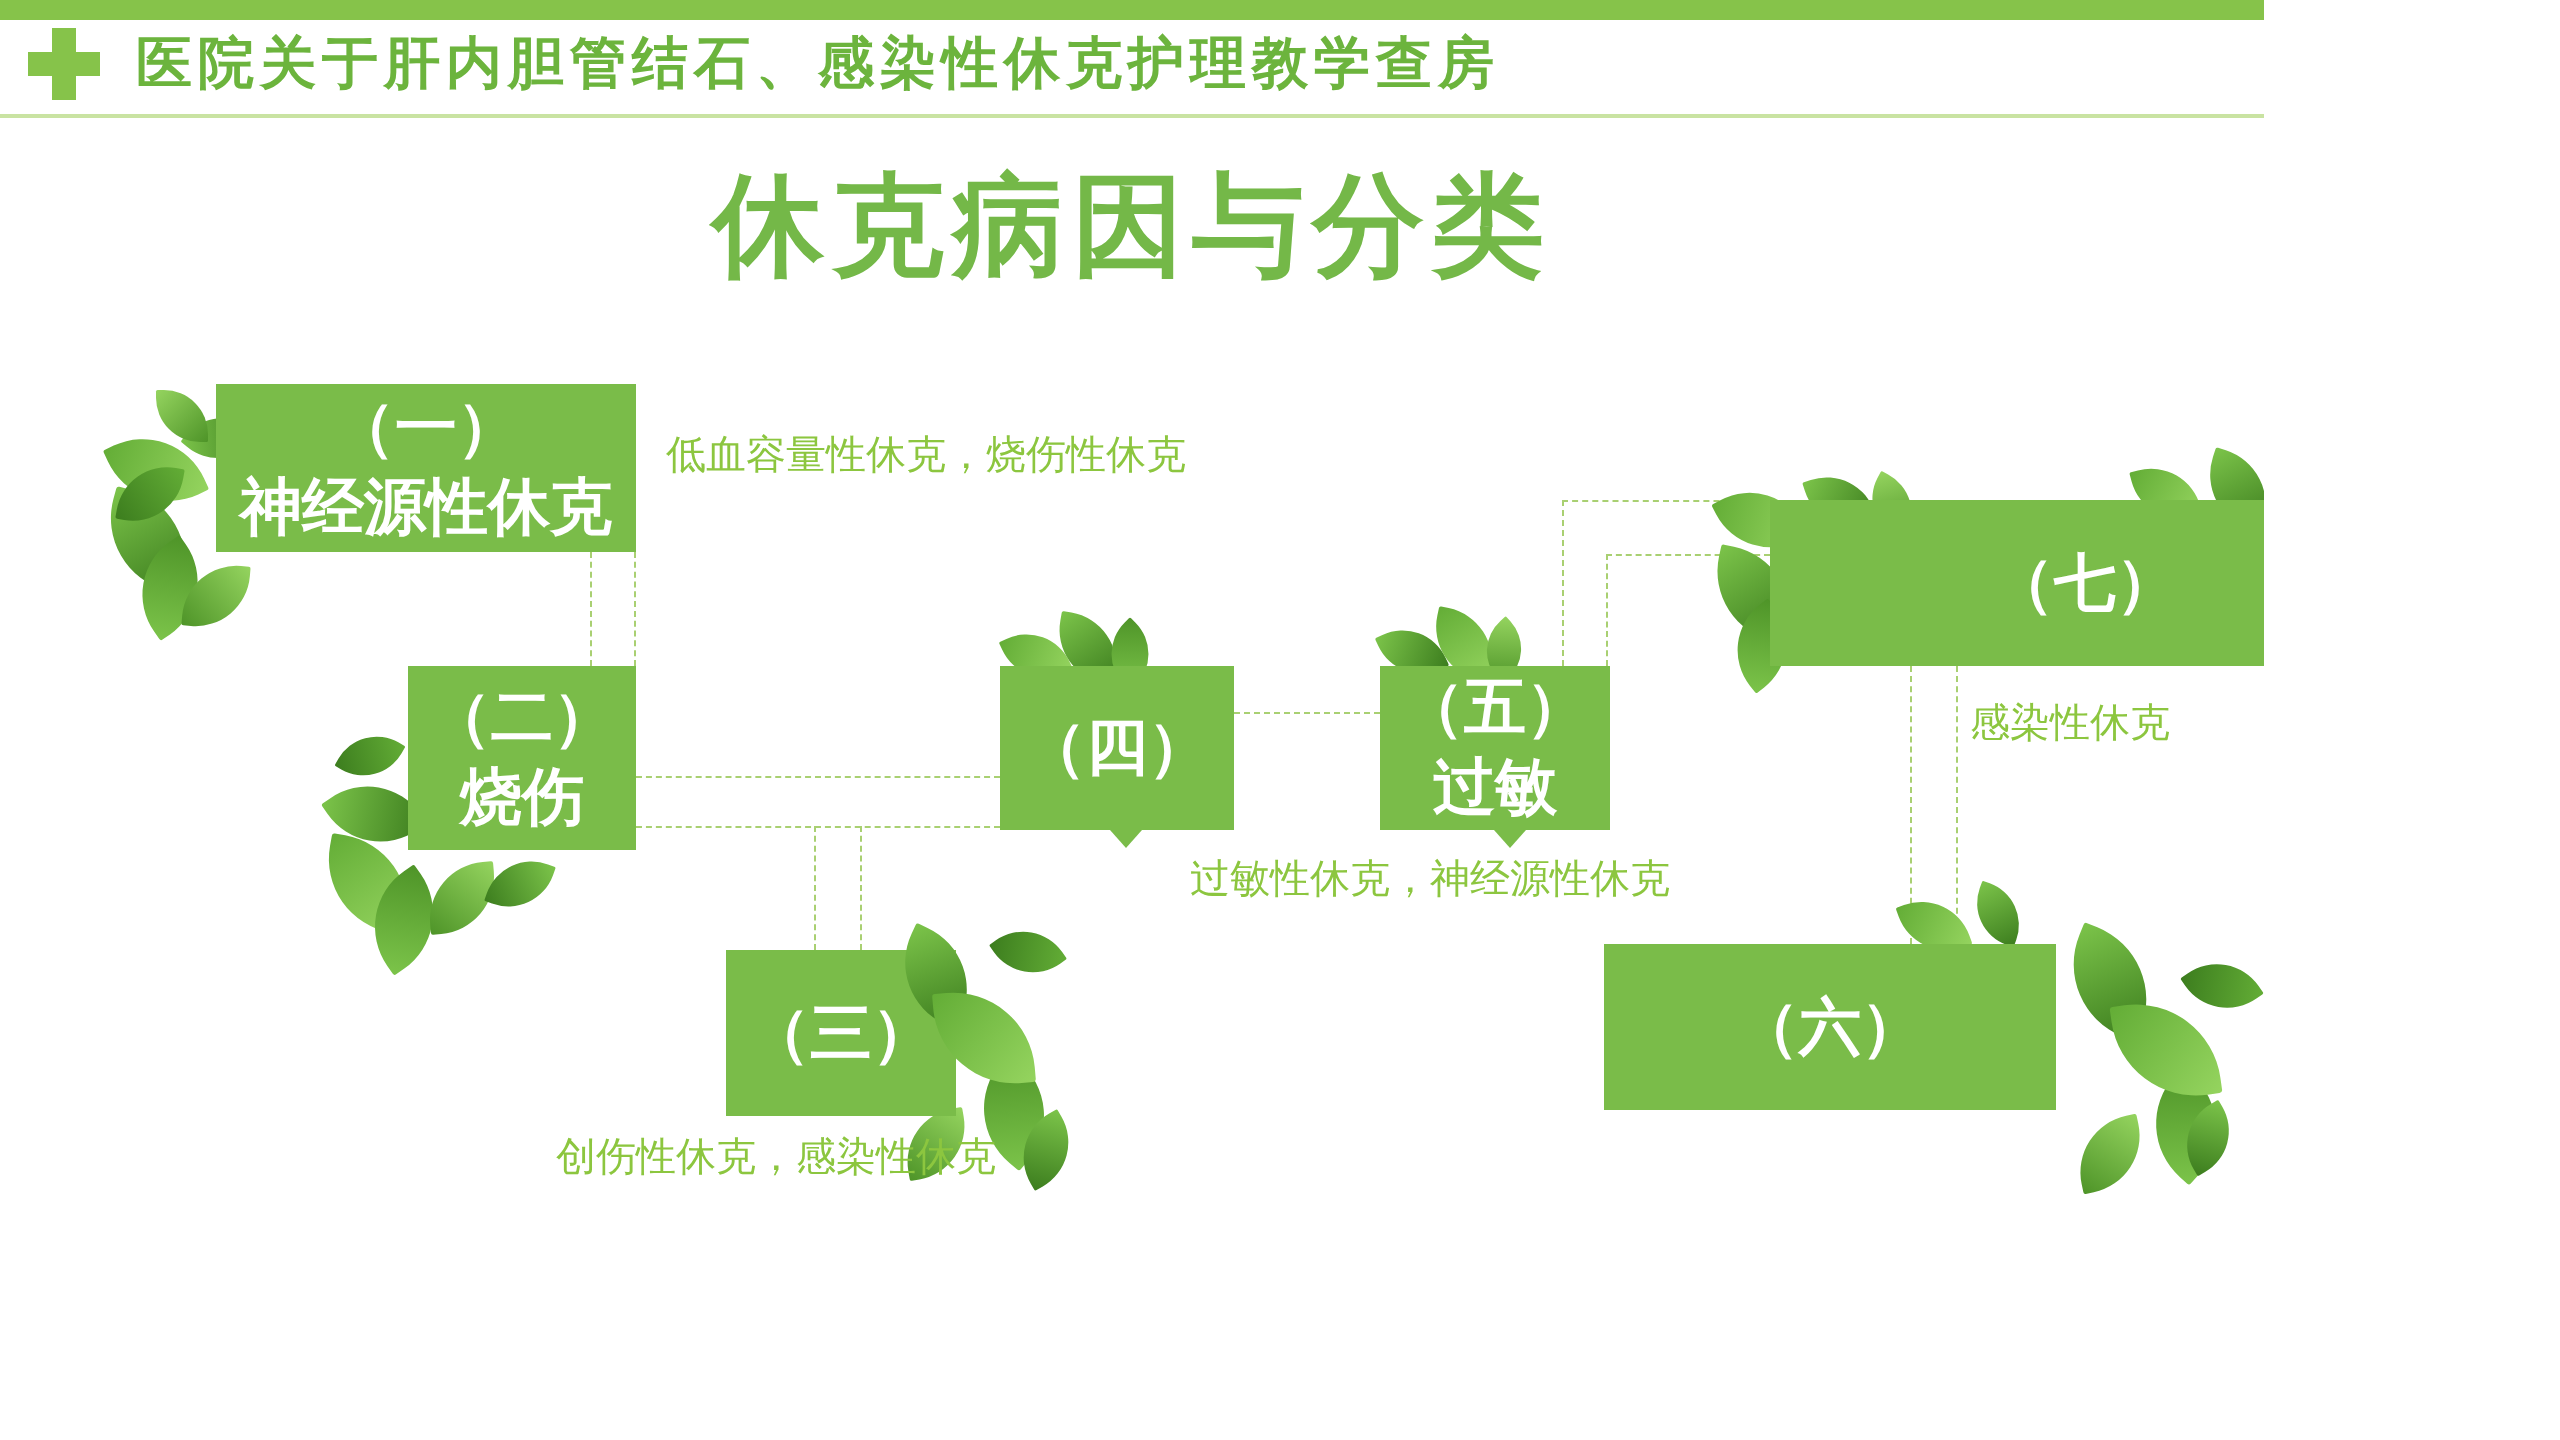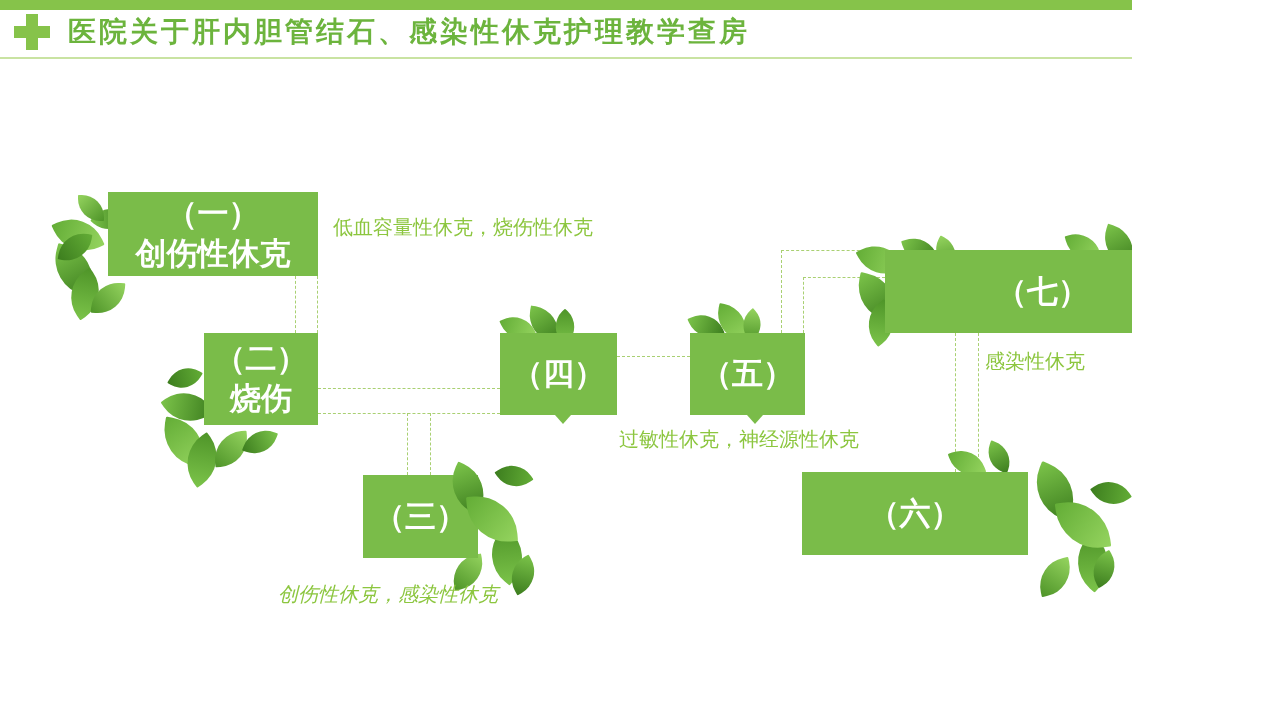--- a/index.html
+++ b/index.html
@@ -42,66 +42,68 @@
 
   <div class="hdr">
     <span class="cross">
         <i class="cv"></i>
         <i class="ch"></i>
       </span>
     <h1>医院关于肝内胆管结石、感染性休克护理教学查房</h1>
   </div>
   <div class="header-rule"></div>
 
+  <h2 class="slide-title">休克病因与分类</h2>
 
   <div class="conn v" style="left:295px;top:276px;height:57px;"></div>
   <div class="conn v" style="left:317px;top:276px;height:57px;"></div>
   <div class="conn h" style="left:318px;top:388px;width:182px;"></div>
   <div class="conn h" style="left:318px;top:413px;width:182px;"></div>
   <div class="conn v" style="left:407px;top:413px;height:62px;"></div>
   <div class="conn v" style="left:430px;top:413px;height:62px;"></div>
   <div class="conn h" style="left:617px;top:356px;width:73px;"></div>
   <div class="conn v" style="left:781px;top:250px;height:83px;"></div>
   <div class="conn h" style="left:781px;top:250px;width:104px;"></div>
   <div class="conn v" style="left:803px;top:277px;height:56px;"></div>
   <div class="conn h" style="left:803px;top:277px;width:82px;"></div>
   <div class="conn v" style="left:955px;top:333px;height:139px;"></div>
   <div class="conn v" style="left:978px;top:333px;height:139px;"></div>
 
   <div class="node" style="left:108px;top:192px;width:210px;height:84px;">
     <div class="num">（一）</div>
-    <div class="lbl">创伤性休克</div>
+    <div class="lbl">神经源性休克</div>
   </div>
   <div class="node" style="left:204px;top:333px;width:114px;height:92px;">
     <div class="num">（二）</div>
     <div class="lbl">烧伤</div>
   </div>
   <div class="node" style="left:363px;top:475px;width:115px;height:83px;">
     <div class="num">（三）</div>
   </div>
   <div class="node" style="left:500px;top:333px;width:117px;height:82px;">
     <div class="num">（四）</div>
   </div>
   <div class="node" style="left:690px;top:333px;width:115px;height:82px;">
     <div class="num">（五）</div>
+    <div class="lbl">过敏</div>
   </div>
   <div class="node" style="left:802px;top:472px;width:226px;height:83px;">
     <div class="num">（六）</div>
   </div>
   <div class="node" style="left:885px;top:250px;width:315px;height:83px;">
     <div class="num">（七）</div>
   </div>
 
   <div class="tri" style="left:555px;top:415px;"></div>
   <div class="tri" style="left:747px;top:415px;"></div>
 
   <div class="ann" style="left:333px;top:214px;">低血容量性休克，烧伤性休克</div>
-  <div class="ann" style="left:595px;top:426px;margin-left:24px;">过敏性休克，神经源性休克</div>
+  <div class="ann" style="left:595px;top:426px;">过敏性休克，神经源性休克</div>
   <div class="ann" style="left:985px;top:348px;">感染性休克</div>
-  <div class="ann" style="left:278px;top:581px;font-style:italic;">创伤性休克，感染性休克</div>
+  <div class="ann" style="left:278px;top:565px;">创伤性休克，感染性休克</div>
 <div class="leaf" style="left: 58px; top: 215px; width: 40px; height: 40px; transform: rotate(-25deg); background: linear-gradient(135deg, rgb(99, 173, 54), rgb(149, 212, 95)); z-index: 1;"></div>
     <div class="leaf" style="left: 52px; top: 248px; width: 44px; height: 44px; transform: rotate(15deg); background: linear-gradient(135deg, rgb(124, 196, 74), rgb(60, 125, 30)); z-index: 1;"></div>
     <div class="leaf" style="left: 66px; top: 275px; width: 38px; height: 38px; transform: rotate(55deg); background: linear-gradient(135deg, rgb(78, 148, 40), rgb(124, 196, 74)); z-index: 1;"></div>
     <div class="leaf" style="left: 92px; top: 282px; width: 32px; height: 32px; transform: rotate(95deg); background: linear-gradient(135deg, rgb(149, 212, 95), rgb(78, 148, 40)); z-index: 1;"></div>
     <div class="leaf" style="left: 96px; top: 205px; width: 28px; height: 28px; transform: rotate(-50deg); background: linear-gradient(135deg, rgb(124, 196, 74), rgb(60, 125, 30)); z-index: 1;"></div>
     <div class="leaf" style="left: 78px; top: 195px; width: 26px; height: 26px; transform: rotate(0deg); background: linear-gradient(135deg, rgb(149, 212, 95), rgb(78, 148, 40)); z-index: 1;"></div>
     <div class="leaf" style="left: 60px; top: 232px; width: 30px; height: 30px; transform: rotate(-80deg); background: linear-gradient(135deg, rgb(60, 125, 30), rgb(99, 173, 54)); z-index: 1;"></div>
     <div class="leaf" style="left: 168px; top: 388px; width: 38px; height: 38px; transform: rotate(-35deg); background: linear-gradient(135deg, rgb(124, 196, 74), rgb(60, 125, 30)); z-index: 1;"></div>
     <div class="leaf" style="left: 162px; top: 420px; width: 44px; height: 44px; transform: rotate(10deg); background: linear-gradient(135deg, rgb(99, 173, 54), rgb(149, 212, 95)); z-index: 1;"></div>
     <div class="leaf" style="left: 182px; top: 440px; width: 40px; height: 40px; transform: rotate(55deg); background: linear-gradient(135deg, rgb(78, 148, 40), rgb(124, 196, 74)); z-index: 3;"></div>

